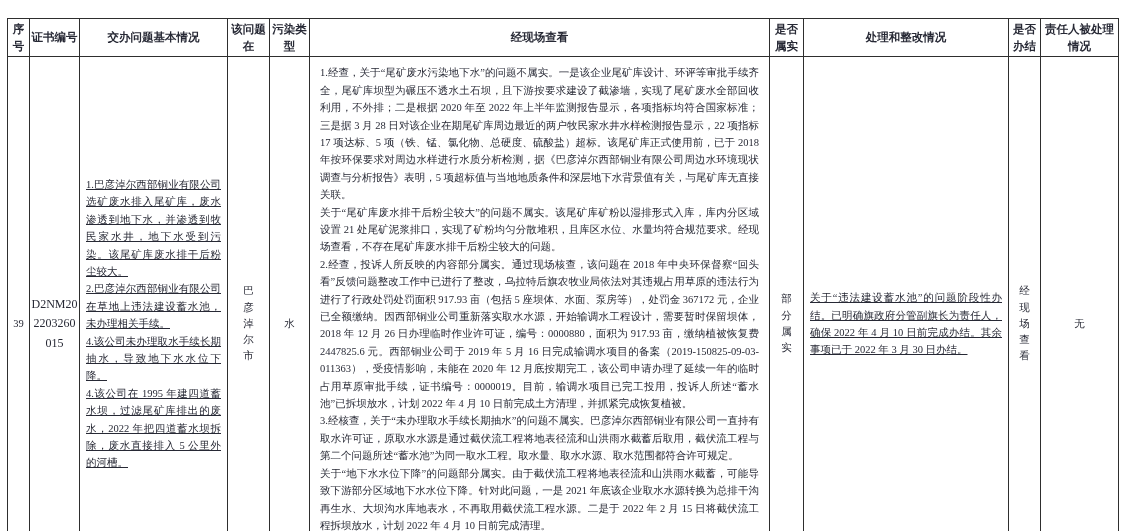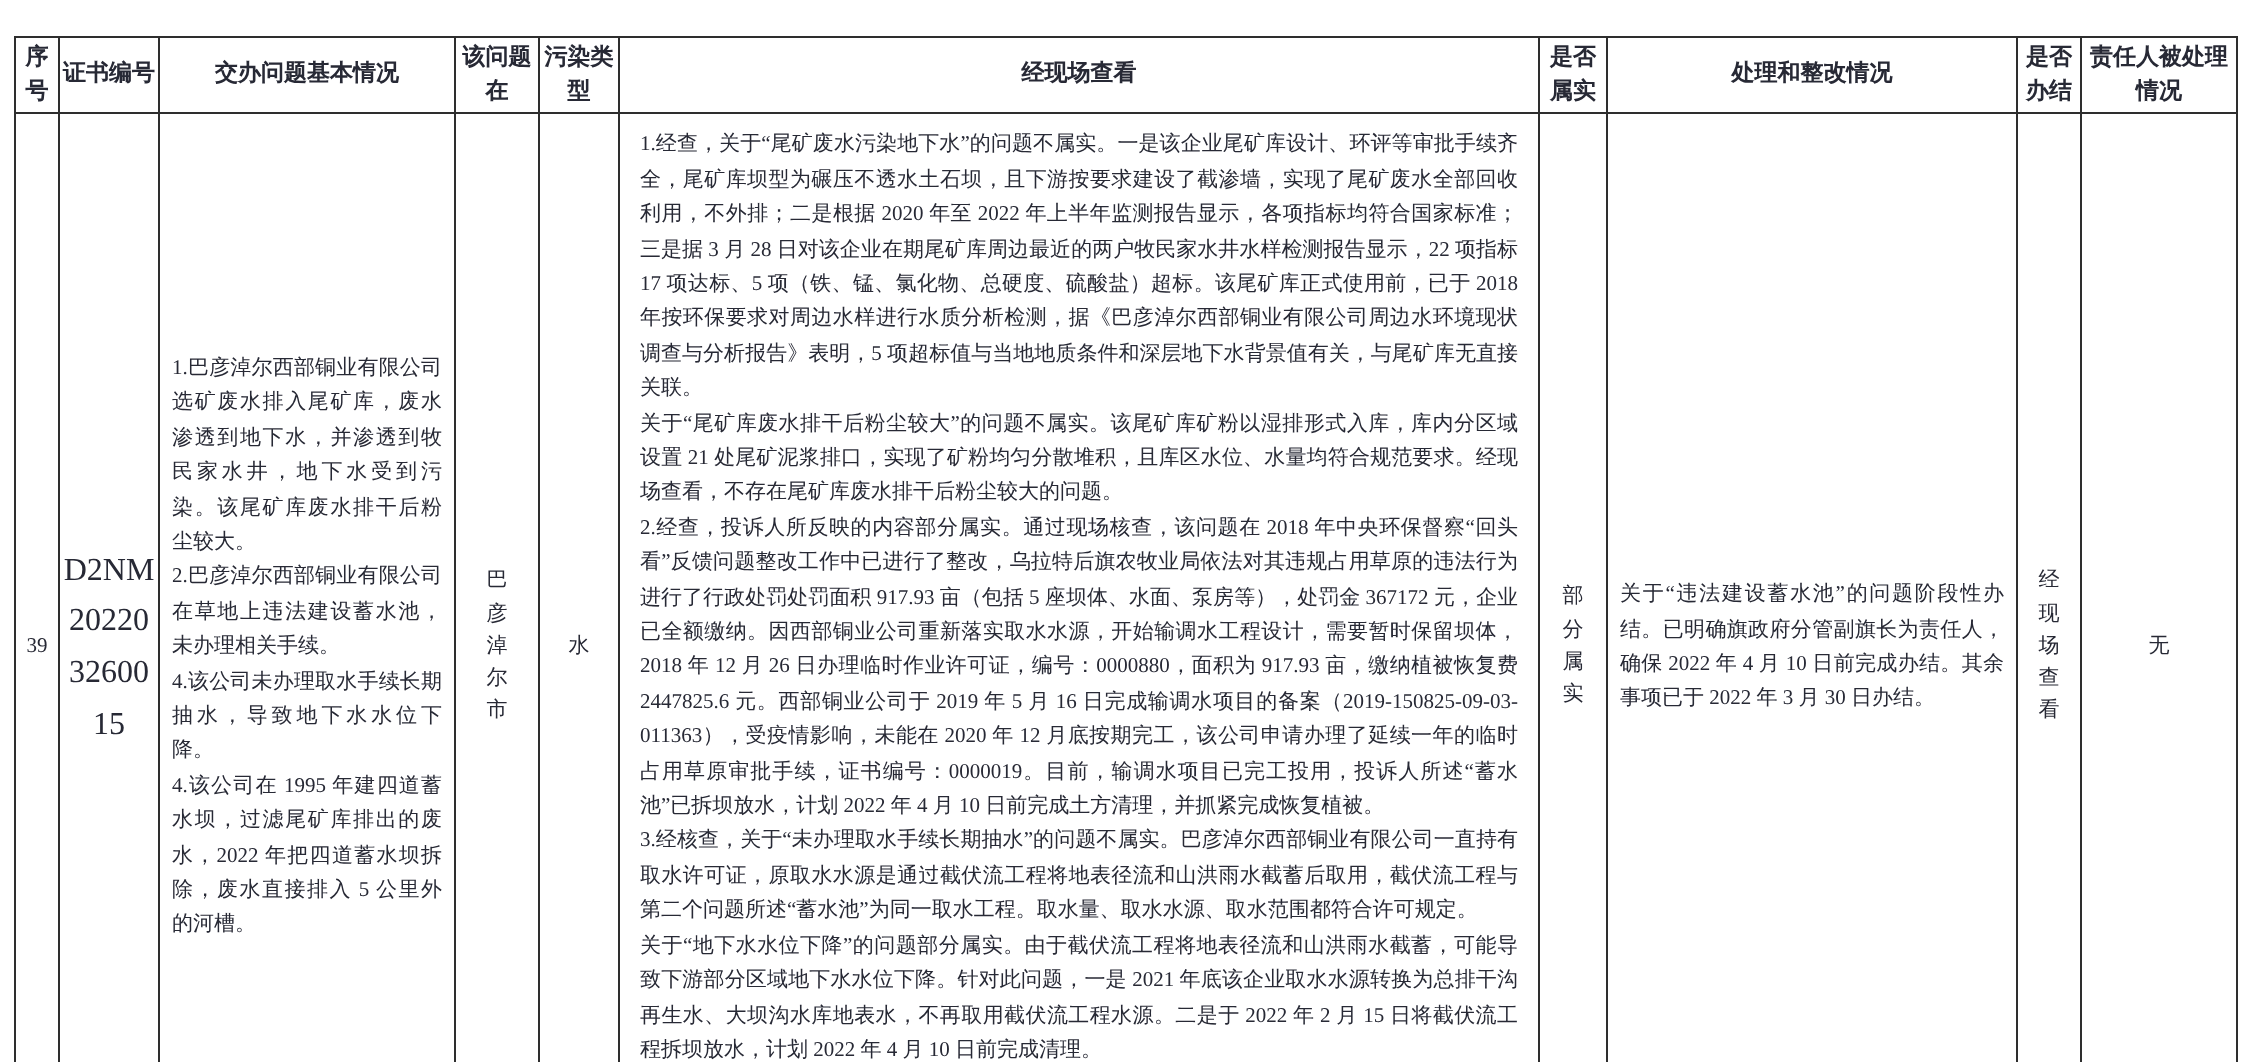--- a/index.html
+++ b/index.html
@@ -20,31 +20,31 @@
   }
   th{
     font-size:11.5px;font-weight:bold;text-align:center;line-height:1.45;padding:2px 1px;
     vertical-align:middle;
   }
   tr.header-row{height:36px;}
   td{
     font-size:10.5px;line-height:17.4px;vertical-align:middle;
   }
   td.v-top{vertical-align:top;}
-  .cell-pad{padding:0 6px;}
+  .cell-pad{padding:0 6px;text-decoration:underline;}
   .cell-pad-lg{padding:7px 10px 4px 10px;}
   .just{text-align:justify;}
   .center{text-align:center;}
   .vtext{
     width:13px;margin:0 auto;word-break:break-all;line-height:1.55;text-align:center;
     font-size:10.5px;
   }
   .code{
     width:46px;margin:0 auto;word-break:break-all;text-align:center;line-height:1.6;
-    font-size:16px;
+    font-size:12px;
   }
   .para{margin:0;text-align:justify;}
 </style>
 </head>
 <body>
 
 <div class="table-wrap">
   <table>
     <colgroup>
       <col style="width:22px">

